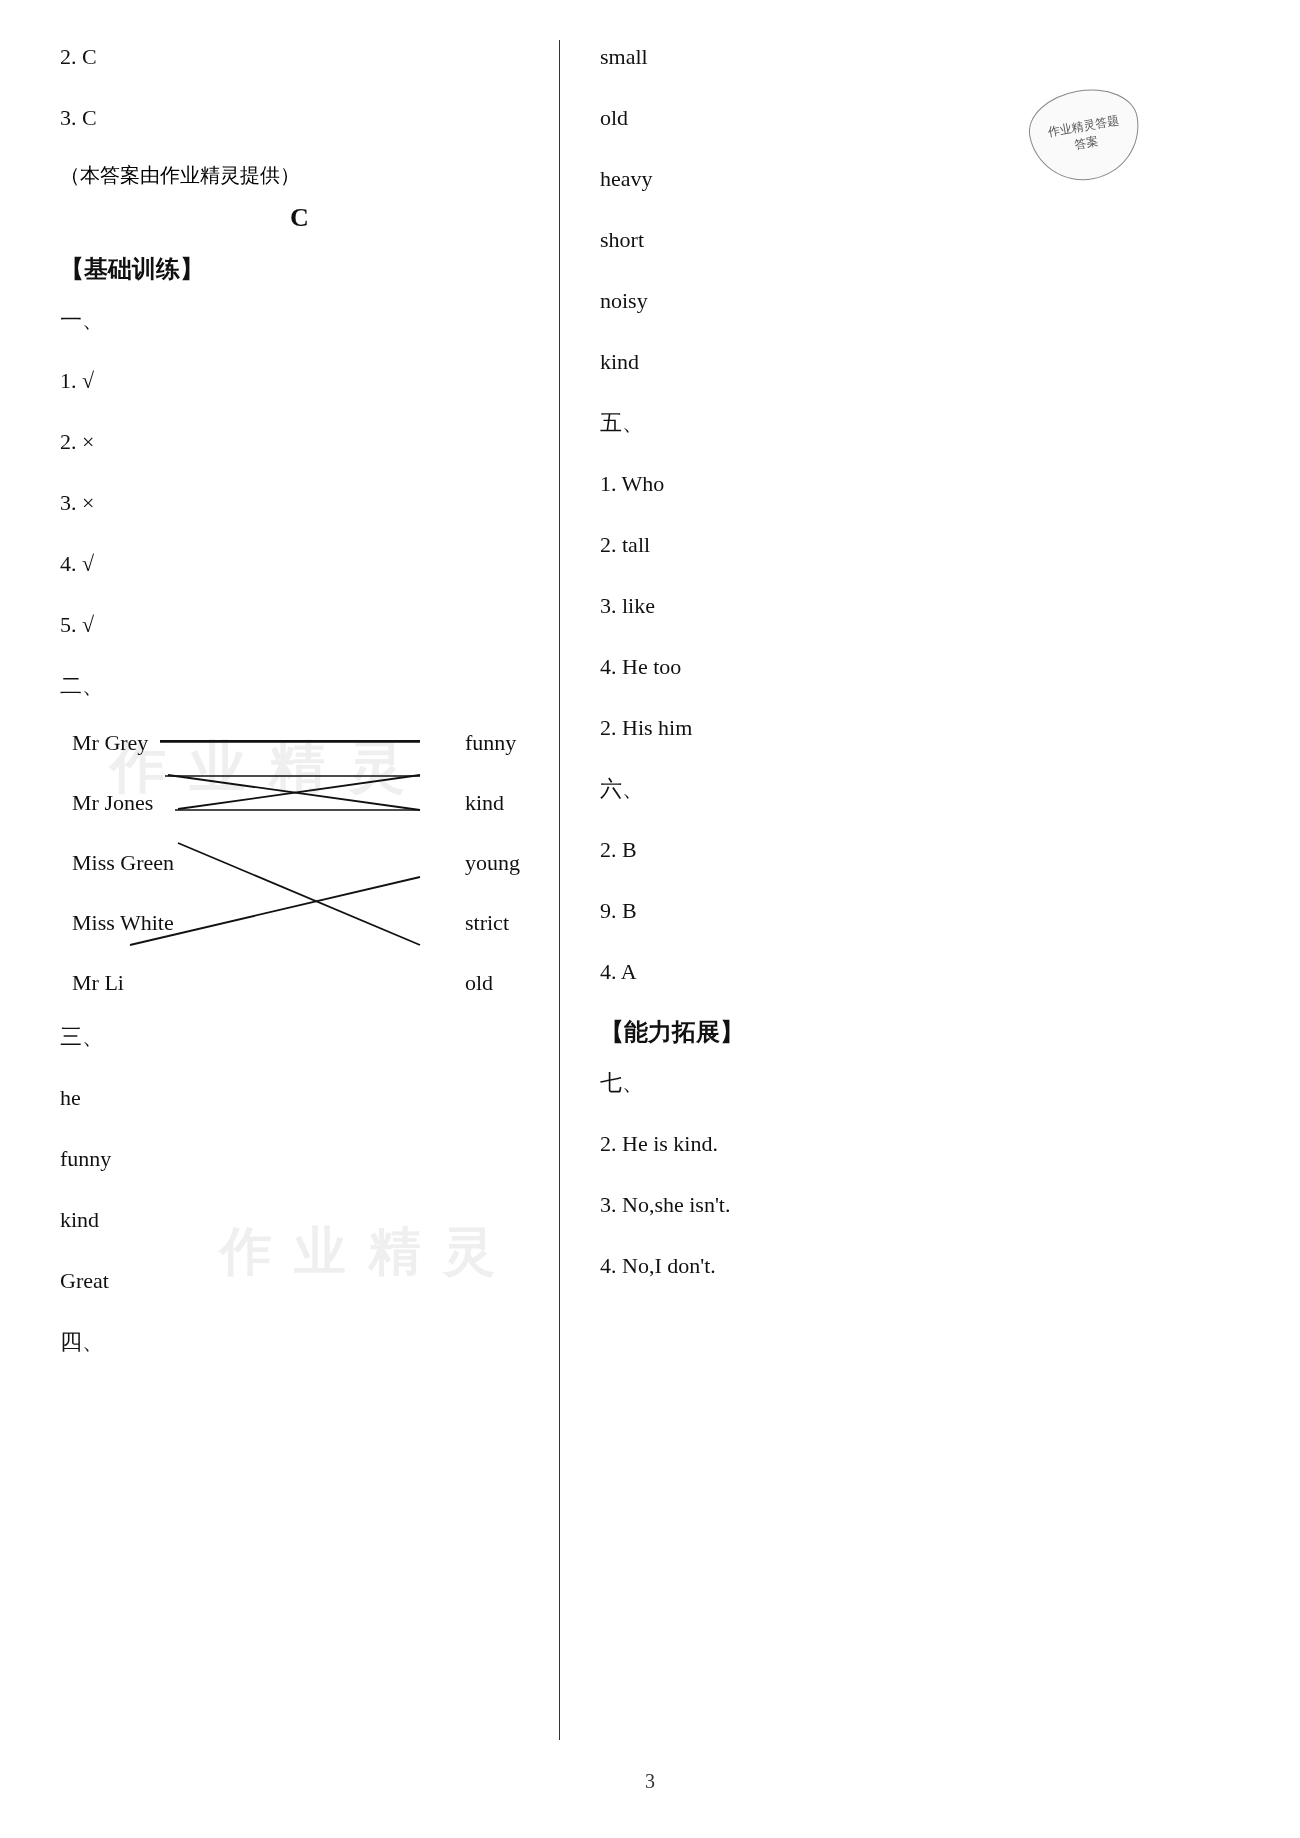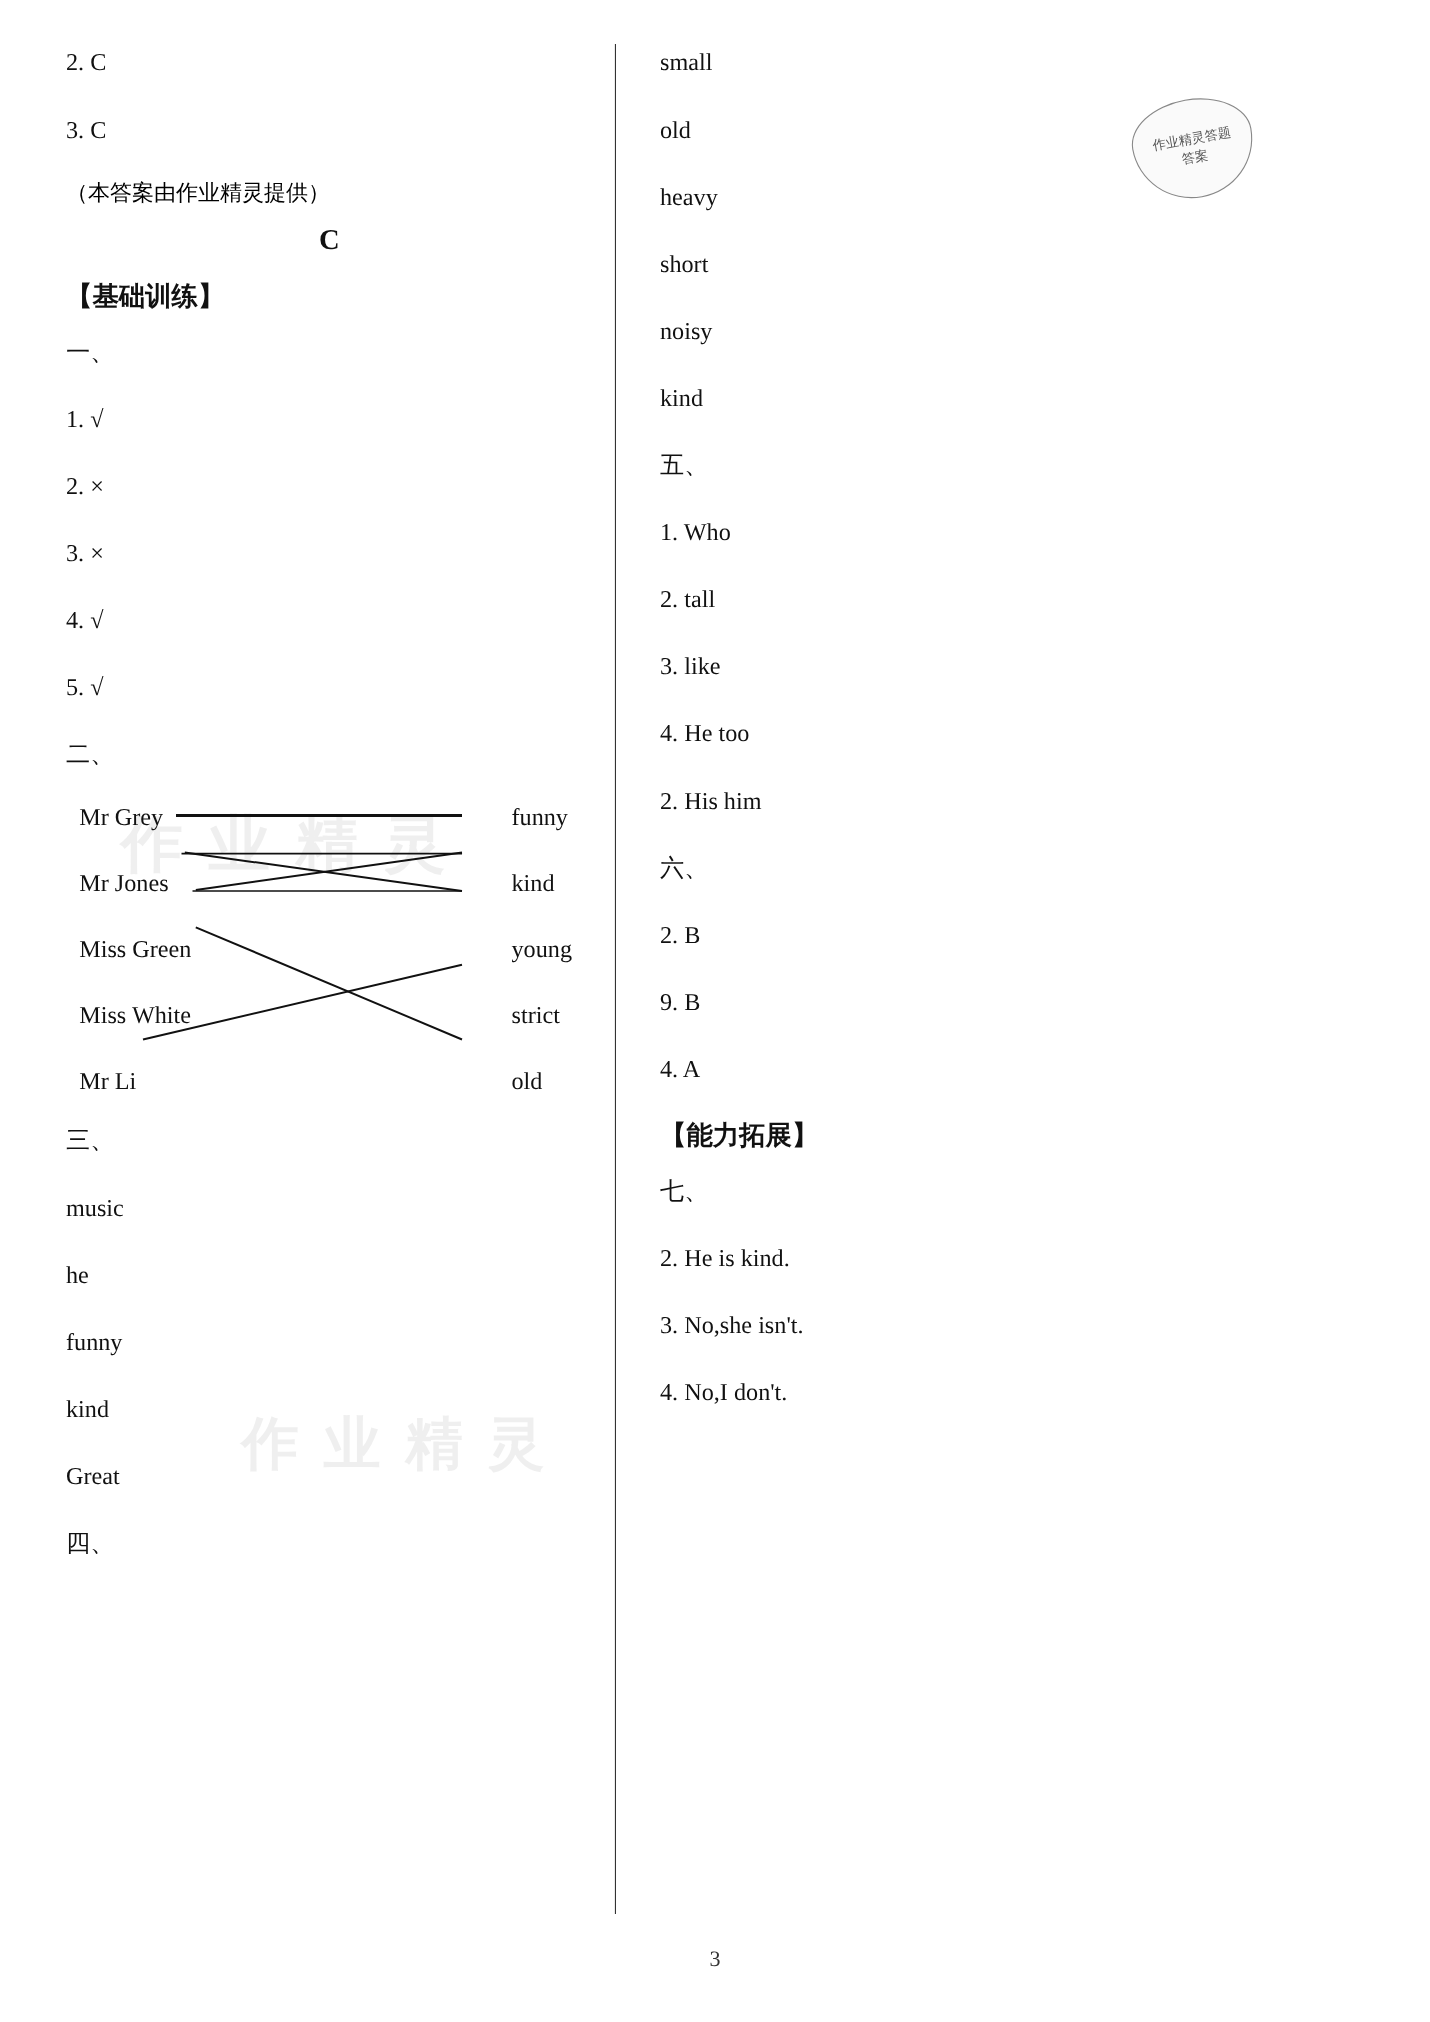--- a/index.html
+++ b/index.html
@@ -227,21 +227,20 @@
 
           <line x1="118" y1="113" x2="360" y2="215" stroke="#111" stroke-width="1.8"></line>
 
           <line x1="70" y1="215" x2="360" y2="147" stroke="#111" stroke-width="1.8"></line>
         </svg>
       </div>
 
       <div class="item">三、</div>
 
       <div class="san-section">
-        <div class="item">music</div>
         <div class="item">he</div>
         <div class="item">funny</div>
         <div class="item">kind</div>
         <div class="item">Great</div>
         <div class="san-watermark">作 业 精 灵</div>
       </div>
 
       <div class="item">四、</div>
 
     </div>

